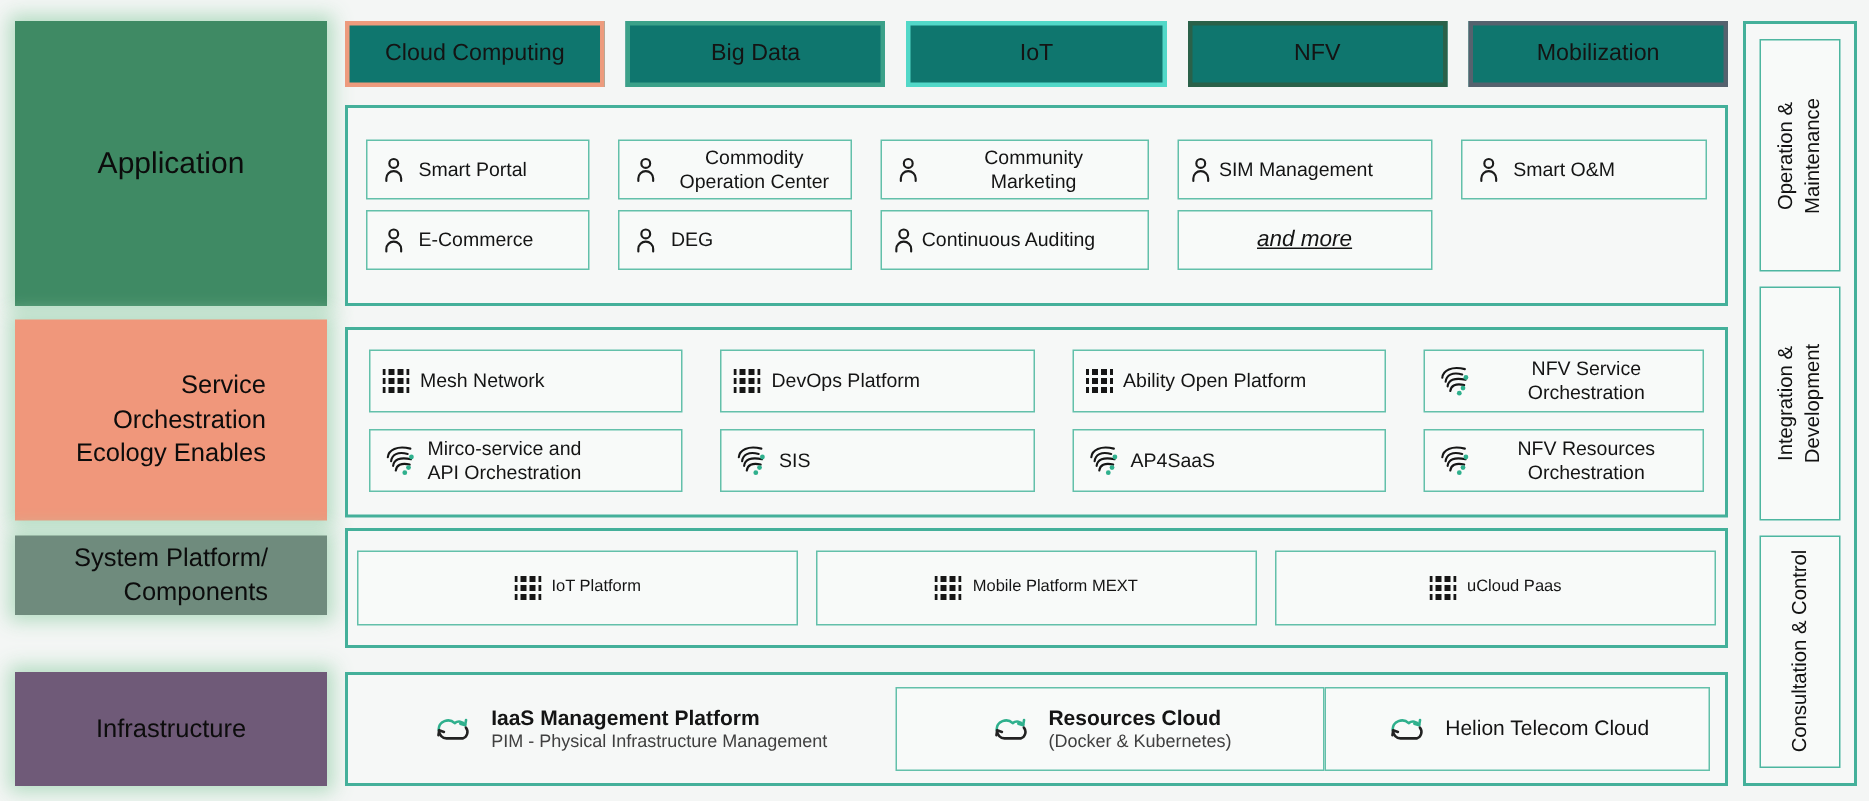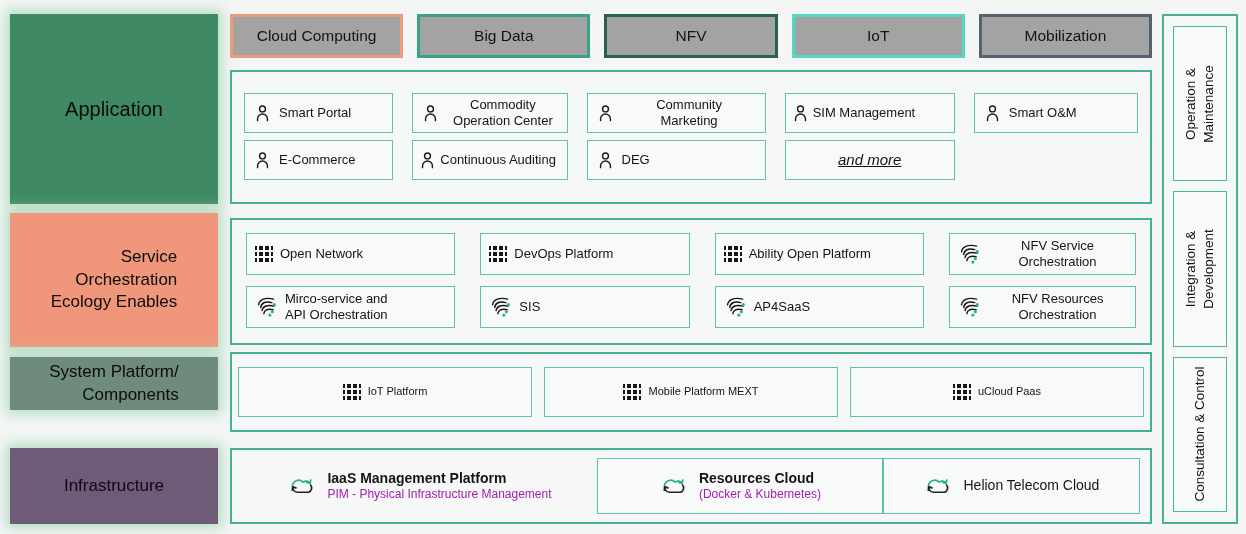--- a/index.html
+++ b/index.html
@@ -15,21 +15,21 @@
     text-align:right; white-space:pre-line; line-height:1.35;
     color:#0c0c0c; box-shadow:0 0 12px 4px rgba(168,215,184,.85);
   }
   #lbl-app     { top:14px;  height:190px; font-size:20px; }
   #lbl-service { top:213px; height:134px; font-size:17px; }
   #lbl-system  { top:357px; height:53px;  font-size:17px; }
   #lbl-infra   { top:448px; height:76px;  font-size:17px; }
   
   .tabs { position:absolute; left:230px; top:14px; width:922px; height:44px; display:flex; gap:14px; }
   .tab {
-    flex:1; background:#a3a3a3; border:3px solid #888; box-sizing:border-box;
+    flex:1; background:#0f766e; border:3px solid #888; box-sizing:border-box;
     display:flex; align-items:center; justify-content:center; font-size:15.5px;
   }
   
   .panel {
     position:absolute; left:230px; width:922px; box-sizing:border-box;
     border:2px solid #44b09a; background:#f6f8f7;
   }
   #panel-app     { top:70px;  height:134px; }
   #panel-service { top:218px; height:127px; }
   #panel-system  { top:352px; height:80px;  }
@@ -60,21 +60,21 @@
     display:grid; grid-template-columns:1fr 1fr 1fr; gap:12px;
   }
   .sys-grid .item { justify-content:center; font-size:11px; }
   .infra-row { height:100%; box-sizing:border-box; padding:8px 10px; display:flex; }
   .infra-item {
     box-sizing:border-box; display:flex; align-items:center; justify-content:center; gap:11px;
   }
   .infra-item.bordered { border:1.5px solid #63c0aa; background:#f8faf9; }
   .infra-item .t1 { font-weight:bold; font-size:14px; line-height:1.25; }
   .infra-item .t1.plain { font-weight:normal; }
-  .infra-item .t2 { font-size:12px; color:#a21caf; line-height:1.25; }
+  .infra-item .t2 { font-size:12px; color:#404040; line-height:1.25; }
   #infra-1 { flex:1.35; }
   #infra-2 { flex:1.08; }
   #infra-3 { flex:0.97; }
   
   .sidebar {
     position:absolute; left:1162px; top:14px; width:76px; height:510px; box-sizing:border-box;
     border:2px solid #44b09a; background:#f6f8f7;
     display:flex; flex-direction:column; gap:10px; padding:10px 9px;
   }
   .side-box { flex:1; border:1.5px solid #4db6a0; background:#f8faf9; position:relative; }
@@ -94,22 +94,22 @@
   <div class="left-label" id="lbl-service" style="background-color: rgb(240, 151, 123);">Service
 Orchestration
 Ecology Enables</div>
   <div class="left-label" id="lbl-system" style="background-color: rgb(111, 139, 125);">System Platform/
 Components</div>
   <div class="left-label" id="lbl-infra" style="background-color: rgb(111, 90, 120);">Infrastructure</div>
 
   <div class="tabs">
     <div class="tab" style="border-color: rgb(237, 155, 125);">Cloud Computing</div>
     <div class="tab" style="border-color: rgb(59, 161, 137);">Big Data</div>
+    <div class="tab" style="border-color: rgb(82, 216, 200);">IoT</div>
     <div class="tab" style="border-color: rgb(42, 97, 73);">NFV</div>
-    <div class="tab" style="border-color: rgb(82, 216, 200);">IoT</div>
     <div class="tab" style="border-color: rgb(85, 98, 110);">Mobilization</div>
   </div>
 
   <div class="panel" id="panel-app">
     <div class="app-grid">
       <div class="item">
         <span class="icon">
   <svg viewBox="0 0 20 20" width="19" height="19" fill="none" stroke="#1b1b1b" stroke-width="1.5" stroke-linecap="round">
     <circle cx="10" cy="5.2" r="3.1"></circle>
     <path d="M4.8 17.5 v-1.7 a5.2 5.2 0 0 1 10.4 0 v1.7"></path>
@@ -157,37 +157,37 @@
       </div>
       <div class="item">
         <span class="icon">
   <svg viewBox="0 0 20 20" width="19" height="19" fill="none" stroke="#1b1b1b" stroke-width="1.5" stroke-linecap="round">
     <circle cx="10" cy="5.2" r="3.1"></circle>
     <path d="M4.8 17.5 v-1.7 a5.2 5.2 0 0 1 10.4 0 v1.7"></path>
   </svg>
 </span>
         <span class="txt">E-Commerce</span>
       </div>
+      <div class="item">
+        <span class="icon">
+  <svg viewBox="0 0 20 20" width="19" height="19" fill="none" stroke="#1b1b1b" stroke-width="1.5" stroke-linecap="round">
+    <circle cx="10" cy="5.2" r="3.1"></circle>
+    <path d="M4.8 17.5 v-1.7 a5.2 5.2 0 0 1 10.4 0 v1.7"></path>
+  </svg>
+</span>
+        <span class="txt">DEG</span>
+      </div>
       <div class="item tight">
         <span class="icon">
   <svg viewBox="0 0 20 20" width="19" height="19" fill="none" stroke="#1b1b1b" stroke-width="1.5" stroke-linecap="round">
     <circle cx="10" cy="5.2" r="3.1"></circle>
     <path d="M4.8 17.5 v-1.7 a5.2 5.2 0 0 1 10.4 0 v1.7"></path>
   </svg>
 </span>
         <span class="txt">Continuous Auditing</span>
-      </div>
-      <div class="item">
-        <span class="icon">
-  <svg viewBox="0 0 20 20" width="19" height="19" fill="none" stroke="#1b1b1b" stroke-width="1.5" stroke-linecap="round">
-    <circle cx="10" cy="5.2" r="3.1"></circle>
-    <path d="M4.8 17.5 v-1.7 a5.2 5.2 0 0 1 10.4 0 v1.7"></path>
-  </svg>
-</span>
-        <span class="txt">DEG</span>
       </div>
       <div class="item more">
         <span class="txt">and more</span>
       </div>
     </div>
   </div>
 
   <div class="panel" id="panel-service">
     <div class="svc-grid">
       <div class="item">
@@ -200,21 +200,21 @@
     <rect x="0" y="6" width="2" height="4"></rect>
               <rect x="4" y="6" width="4" height="4"></rect>
               <rect x="10" y="6" width="4" height="4"></rect>
               <rect x="16" y="6" width="2" height="4"></rect>
     <rect x="0" y="12" width="2" height="4"></rect>
               <rect x="4" y="12" width="4" height="4"></rect>
               <rect x="10" y="12" width="4" height="4"></rect>
               <rect x="16" y="12" width="2" height="4"></rect>
   </svg>
 </span>
-        <span class="txt">Open Network</span>
+        <span class="txt">Mesh Network</span>
       </div>
       <div class="item">
         <span class="icon">
   <svg viewBox="0 0 18 16" width="18" height="16" fill="#161616">
     <rect x="0" y="0" width="2" height="4"></rect>
               <rect x="4" y="0" width="4" height="4"></rect>
               <rect x="10" y="0" width="4" height="4"></rect>
               <rect x="16" y="0" width="2" height="4"></rect>
     <rect x="0" y="6" width="2" height="4"></rect>
               <rect x="4" y="6" width="4" height="4"></rect>

